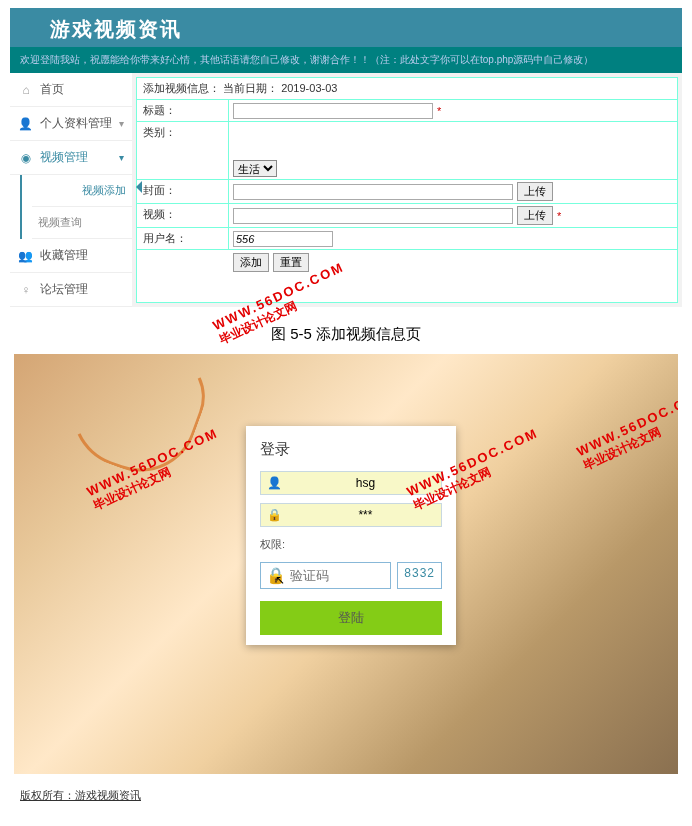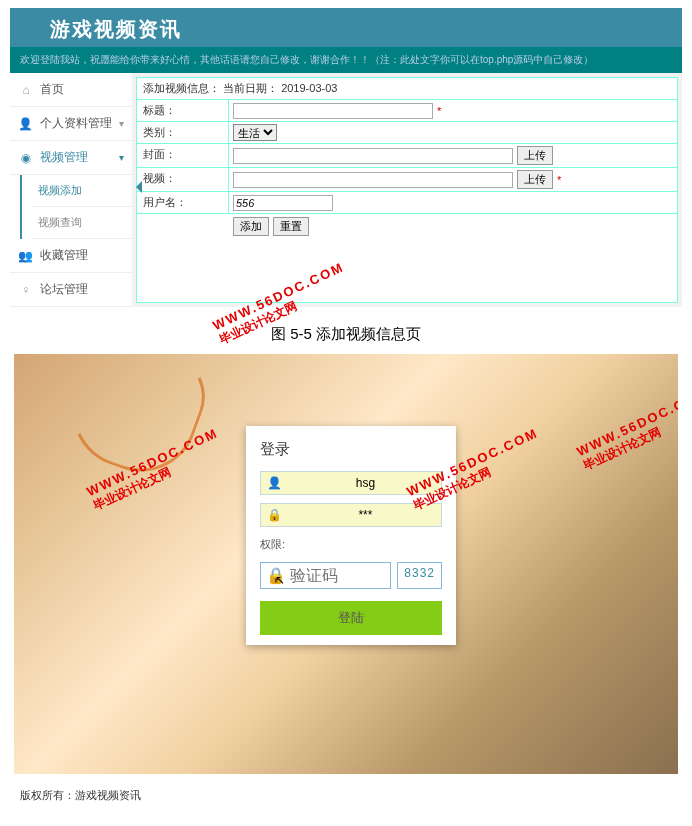--- a/index.html
+++ b/index.html
@@ -18,54 +18,54 @@
     .layout { display: flex; background: #f2f2f2; min-height: 210px; }
     .sidebar { width: 122px; background: #fff; }
     .side-item { display: flex; align-items: center; padding: 8px 8px; font-size: 12px; color: #555; border-bottom: 1px solid #eee; position: relative; }
     .side-item.active { color: #3a8ba3; }
     .side-item .ico { width: 16px; text-align: center; margin-right: 6px; color: #999; }
     .side-item.active .ico { color: #3a8ba3; }
     .side-item .chev { margin-left: auto; color: #999; font-size: 10px; }
     .side-item.active .chev { color: #3a8ba3; }
     .sub-side { padding-left: 10px; border-left: 2px solid #3a8ba3; margin-left: 10px; }
     .sub-side .side-sub { font-size: 11px; color: #888; padding: 8px 6px; border-bottom: 1px solid #eee; }
-    .sub-side .side-sub.cur { color: #3a8ba3; position: relative; }
+    .sub-side .side-sub.cur { color: #3a8ba3; position: relative; text-align: right; }
     .sub-side .side-sub.cur::after { content: ""; position: absolute; right: -10px; top: 6px; border: 6px solid transparent; border-right-color: #3a8ba3; }
     .content { flex: 1; background: #fff; margin: 4px; border: 1px solid #7fd; font-size: 11px; }
     .content-head { border-bottom: 1px solid #7fd; padding: 3px 6px; color: #333; }
     .form-row { display: flex; border-bottom: 1px solid #7fd; }
     .form-label { width: 92px; padding: 3px 6px; color: #333; border-right: 1px solid #7fd; }
     .form-val { flex: 1; padding: 2px 4px; display: flex; align-items: center; gap: 4px; }
     .form-val input[type=text] { border: 1px solid #aaa; height: 16px; font-size: 11px; padding: 0 2px; font-style: italic; }
-    .form-val select { border: 1px solid #888; font-size: 11px; height: 17px; }
+    .form-val select { border: 1px solid #888; font-size: 11px; height: 17px; margin-top: 36px; }
     .form-val .req { color: #c00; }
     .btn-sm { border: 1px solid #999; background: #eee; font-size: 11px; padding: 1px 6px; }
     .form-actions { padding: 3px 96px; display: flex; gap: 4px; }
     
     .caption { text-align: center; font-size: 15px; padding: 18px 0 10px; }
     
     
     .section-login { position: relative; width: 664px; margin: 0 auto; }
     .login-bg { height: 420px; background: linear-gradient(135deg, #d4a574 0%, #e8c89a 20%, #ffe8c8 40%, #f0d0a0 55%, #b89868 75%, #8a7050 100%); position: relative; overflow: hidden; }
     .login-bg::before { content:""; position:absolute; left:60px; top:-10px; width:120px; height:120px; border: 3px solid #d87020; border-radius: 60% 40% 50% 50%; border-top-color: transparent; border-left-color: transparent; transform: rotate(20deg); opacity:0.7; }
     .login-panel { position: absolute; left: 232px; top: 72px; width: 210px; background: #fff; box-shadow: 0 2px 8px rgba(0,0,0,0.3); padding: 14px 14px 10px; }
     .login-panel h2 { font-size: 15px; color: #333; font-weight: normal; margin-bottom: 12px; }
     .login-field { border: 1px solid #c8d8e0; margin-bottom: 8px; display: flex; align-items: center; padding: 4px 6px; background: #f8f8c8; }
     .login-field .fi { color: #aaa; margin-right: 6px; font-size: 12px; }
     .login-field input { border: 0; background: transparent; font-size: 12px; flex: 1; outline: none; text-align: center; }
     .login-role { display: flex; align-items: center; font-size: 11px; color: #555; margin: 10px 0; gap: 20px; }
     .login-role select { flex: 1; border: 1px solid #ccc; padding: 2px; font-size: 11px; }
     .login-captcha { display: flex; gap: 6px; margin-bottom: 12px; }
     .captcha-box { border: 1px solid #88b8d8; display: flex; align-items: center; padding: 3px 5px; flex: 1; position: relative; }
     .captcha-box .fi { color: #aaa; margin-right: 4px; }
-    .captcha-box input { border: 0; width: 100%; font-size: 16px; outline: none; }
+    .captcha-box input { border: 0; width: 100%; font-size: 13px; outline: none; }
     .captcha-img { border: 1px solid #88b8d8; color: #3a8ba3; font-family: Arial; font-size: 12px; padding: 3px 6px; letter-spacing: 1px; }
     .cursor-arrow { position: absolute; left: 14px; top: 10px; font-size: 12px; color: #000; }
     .login-btn { width: 100%; background: #84cc16; border: 0; padding: 8px; font-size: 13px; color: #555; }
-    .footer { font-size: 11px; color: #333; padding: 14px 6px; }
+    .footer { font-size: 11px; color: #333; padding: 14px 6px; text-decoration: underline; }
   </style>
 </head>
 <body>
 
 <div class="section-top">
   <div class="header">
     <h1>游戏视频资讯</h1>
   </div>
   <div class="sub-header">欢迎登陆我站，祝愿能给你带来好心情，其他话语请您自己修改，谢谢合作！！（注：此处文字你可以在top.php源码中自己修改）</div>
   <div class="layout">

